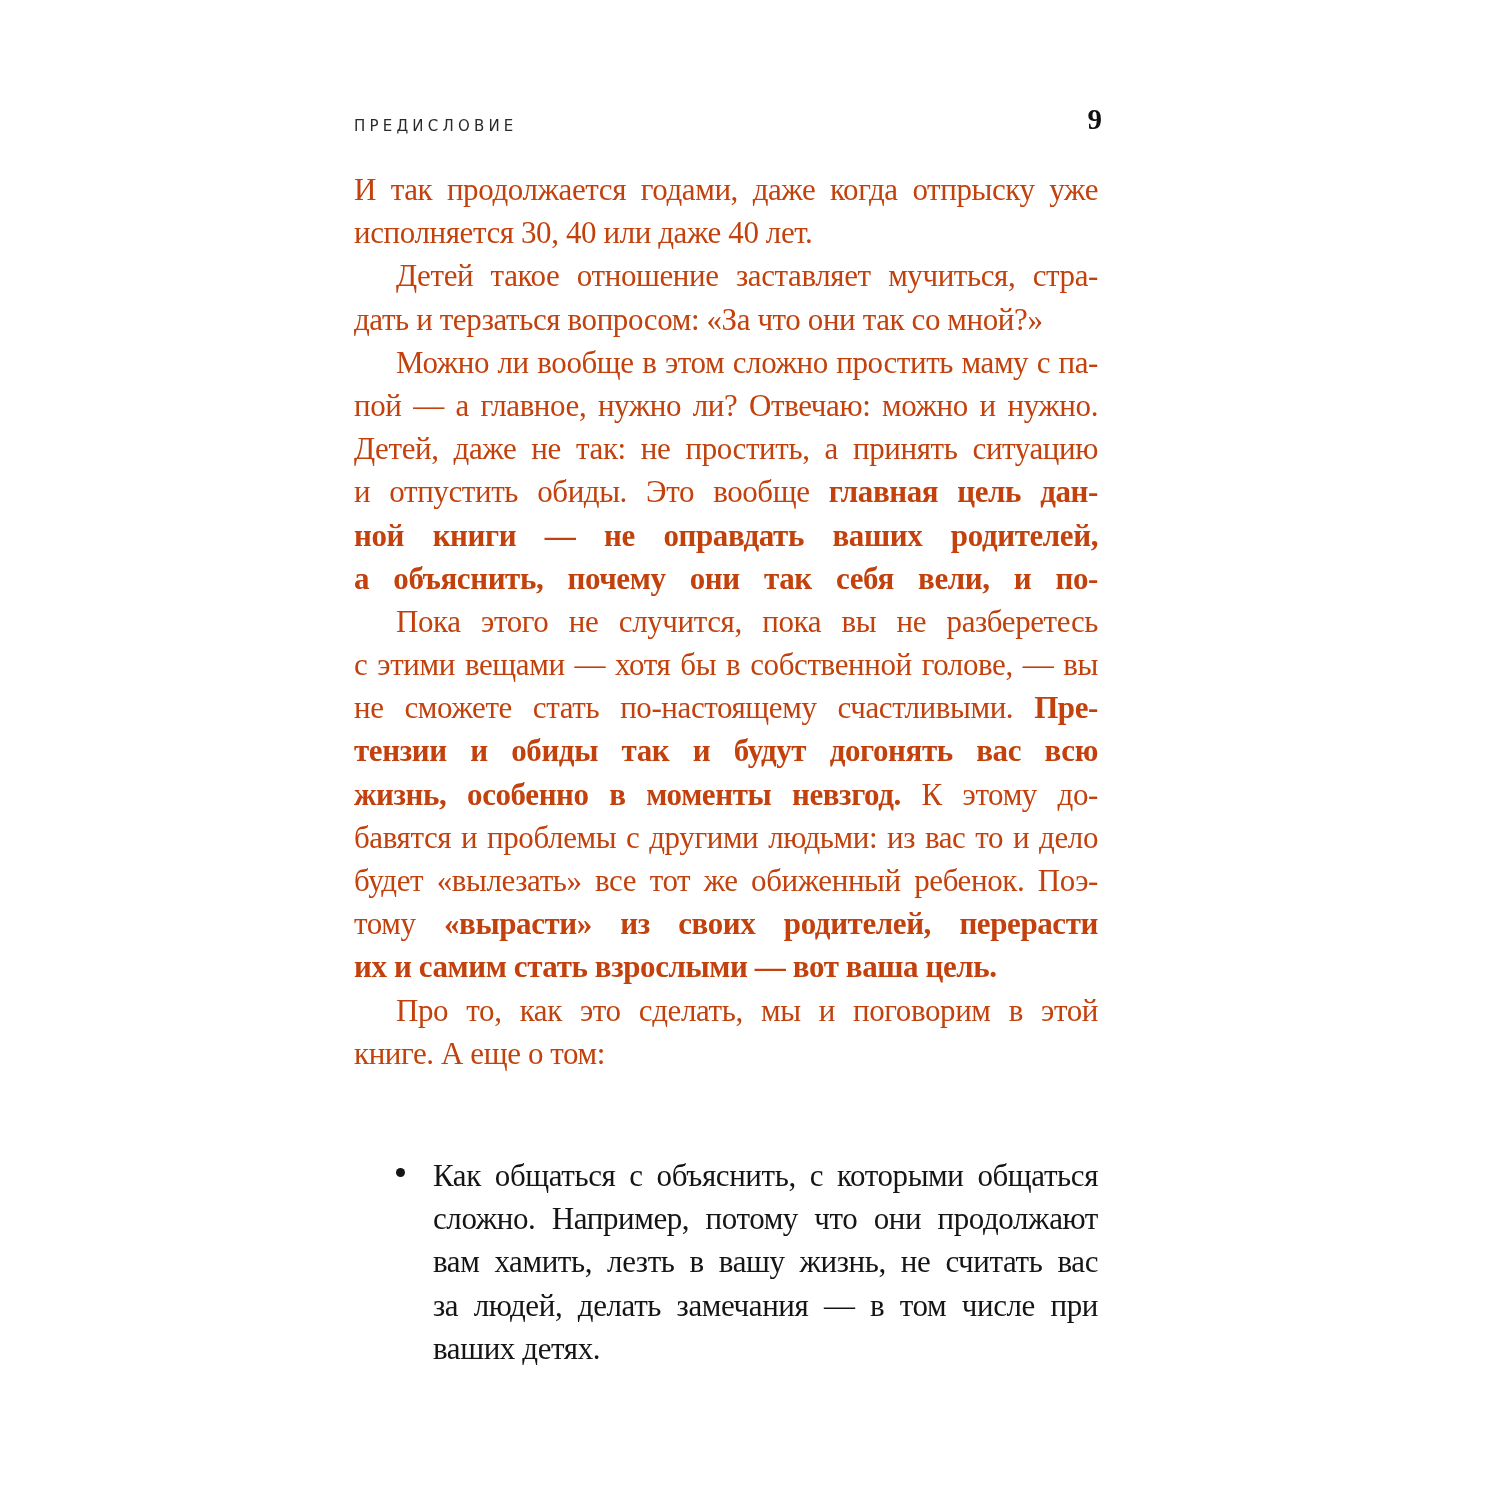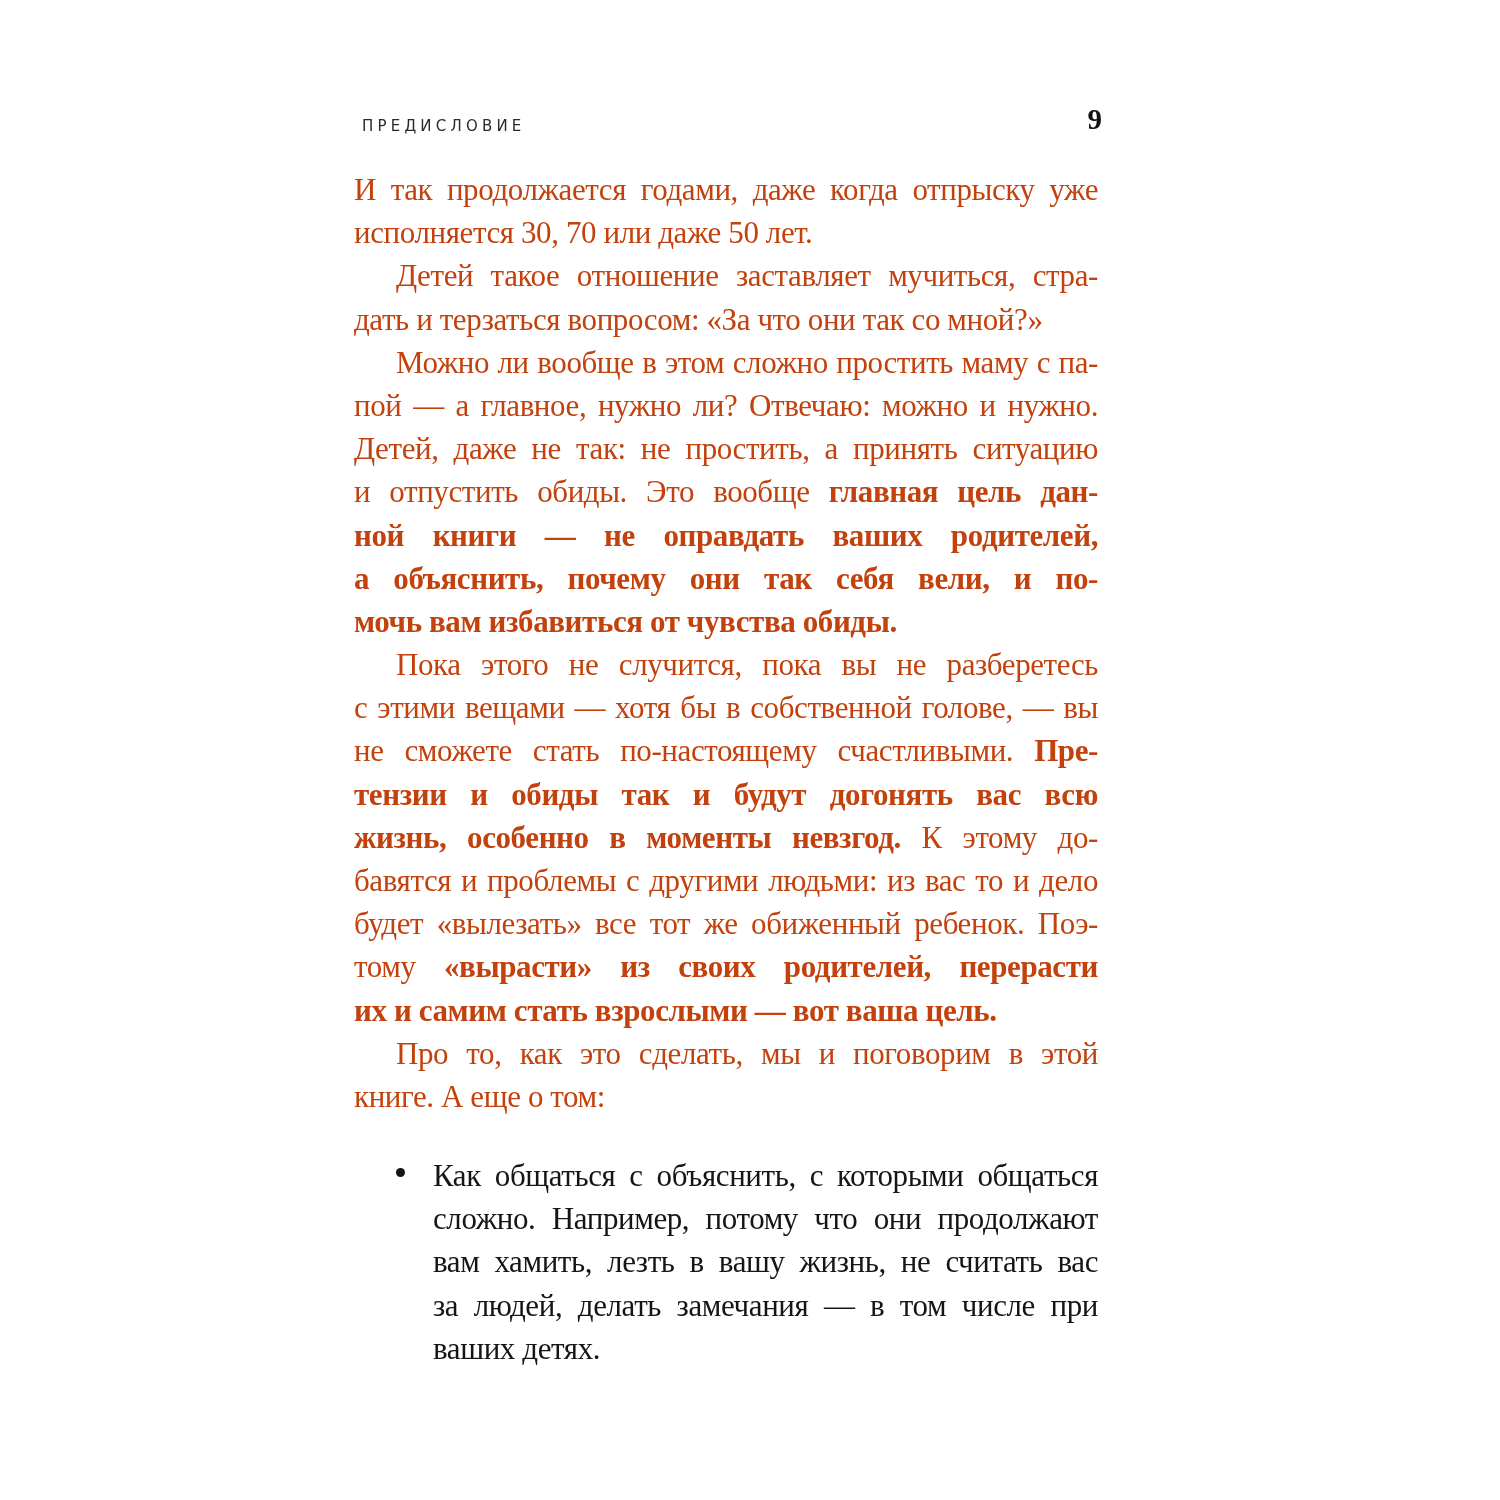--- a/index.html
+++ b/index.html
@@ -2,21 +2,20 @@
 <html><head>
 <meta charset="utf-8">
 <style>
   html, body { margin: 0; padding: 0; background: #ffffff; }
   body { width: 1500px; height: 1500px; position: relative; overflow: hidden; }
   .page { position: absolute; left: 0; top: 0; width: 1500px; height: 1500px; background: #ffffff; }
   .running-head {
     position: absolute; left: 354px; top: 117px;
     font-family: "DejaVu Sans", sans-serif; font-size: 15px; letter-spacing: 4.2px;
     color: #2a2a2a;
-    margin-left: 8px;
   }
   .page-number {
     position: absolute; left: 1078px; top: 103px; width: 24px; text-align: right;
     font-family: "Liberation Serif", serif; font-weight: bold; font-size: 29px; color: #111;
   }
   .text {
     position: absolute; left: 354px; width: 744px;
     font-family: "Liberation Serif", serif; font-size: 31px; color: #c2410c;
   }
   .line {
@@ -34,34 +33,33 @@
 </head>
 <body>
 
 <div class="page">
   <div class="running-head">ПРЕДИСЛОВИЕ</div>
   <div class="page-number">9</div>
 
   <div class="text" id="body-text" style="top:168px;">
       <div>
         <span class="line"><span>И так продолжается годами, даже когда отпрыску уже</span></span>
-        <span class="line last"><span>исполняется 30, 70 или даже 50 лет.</span></span>
+        <span class="line last"><span>исполняется 30, 40 или даже 40 лет.</span></span>
       </div>
       <div>
         <span class="line indent"><span>Детей такое отношение заставляет мучиться, стра-</span></span>
         <span class="line last"><span>дать и терзаться вопросом: «За что они так со мной?»</span></span>
       </div>
       <div>
         <span class="line indent"><span>Можно ли вообще в этом сложно простить маму с па-</span></span>
         <span class="line"><span>пой — а главное, нужно ли? Отвечаю: можно и нужно.</span></span>
         <span class="line"><span>Детей, даже не так: не простить, а принять ситуацию</span></span>
         <span class="line"><span>и отпустить обиды. Это вообще </span><span class="b">главная цель дан-</span></span>
         <span class="line"><span class="b">ной книги — не оправдать ваших родителей,</span></span>
         <span class="line"><span class="b">а объяснить, почему они так себя вели, и по-</span></span>
-        <span class="line last"><span class="b">мочь вам избавиться от чувства обиды.</span></span>
       </div>
       <div>
         <span class="line indent"><span>Пока этого не случится, пока вы не разберетесь</span></span>
         <span class="line"><span>с этими вещами — хотя бы в собственной голове, — вы</span></span>
         <span class="line"><span>не сможете стать по-настоящему счастливыми. </span><span class="b">Пре-</span></span>
         <span class="line"><span class="b">тензии и обиды так и будут догонять вас всю</span></span>
         <span class="line"><span class="b">жизнь, особенно в моменты невзгод.</span><span> К этому до-</span></span>
         <span class="line"><span>бавятся и проблемы с другими людьми: из вас то и дело</span></span>
         <span class="line"><span>будет «вылезать» все тот же обиженный ребенок. Поэ-</span></span>
         <span class="line"><span>тому </span><span class="b">«вырасти» из своих родителей, перерасти</span></span>

